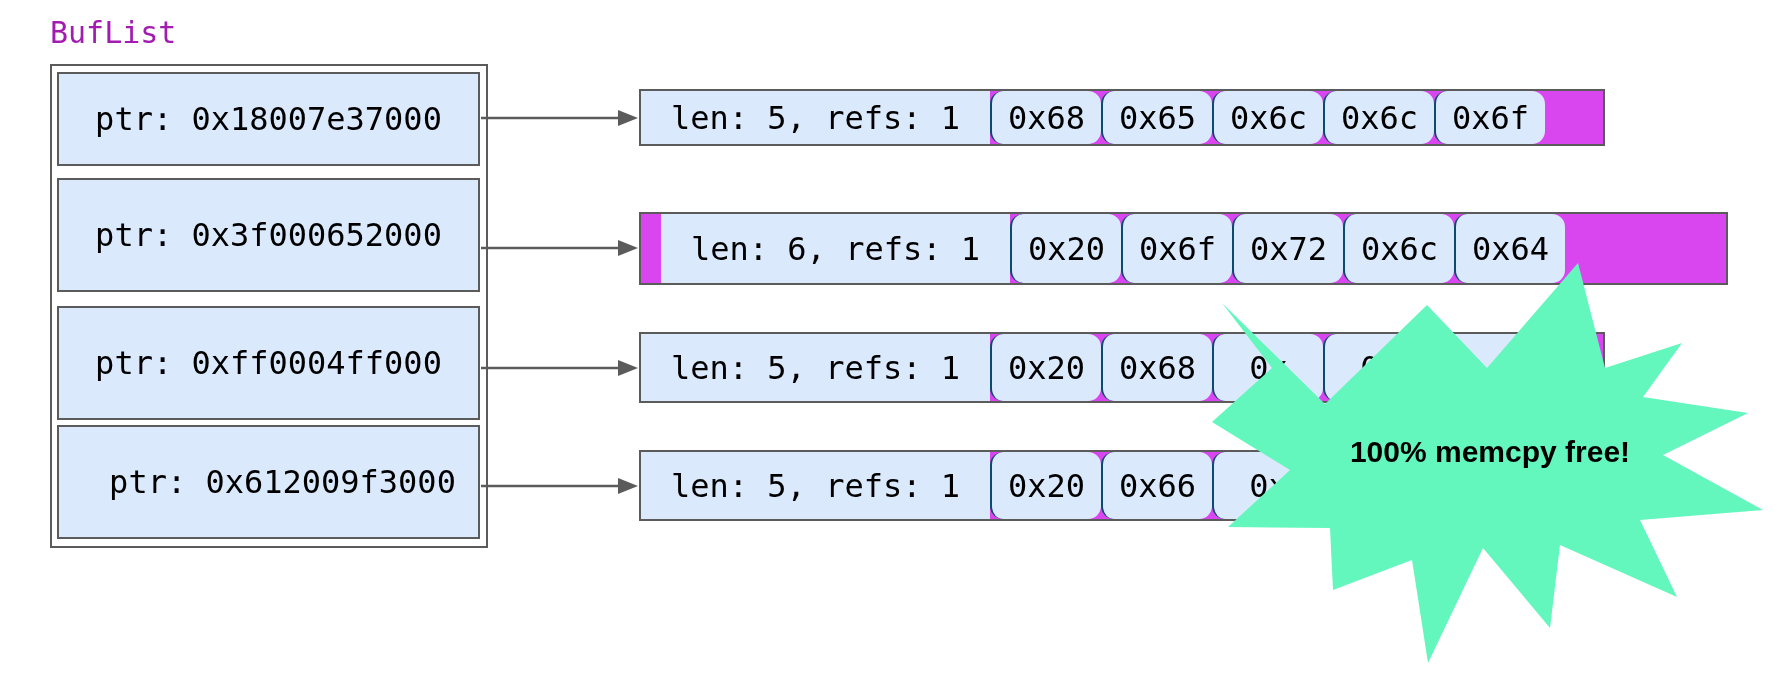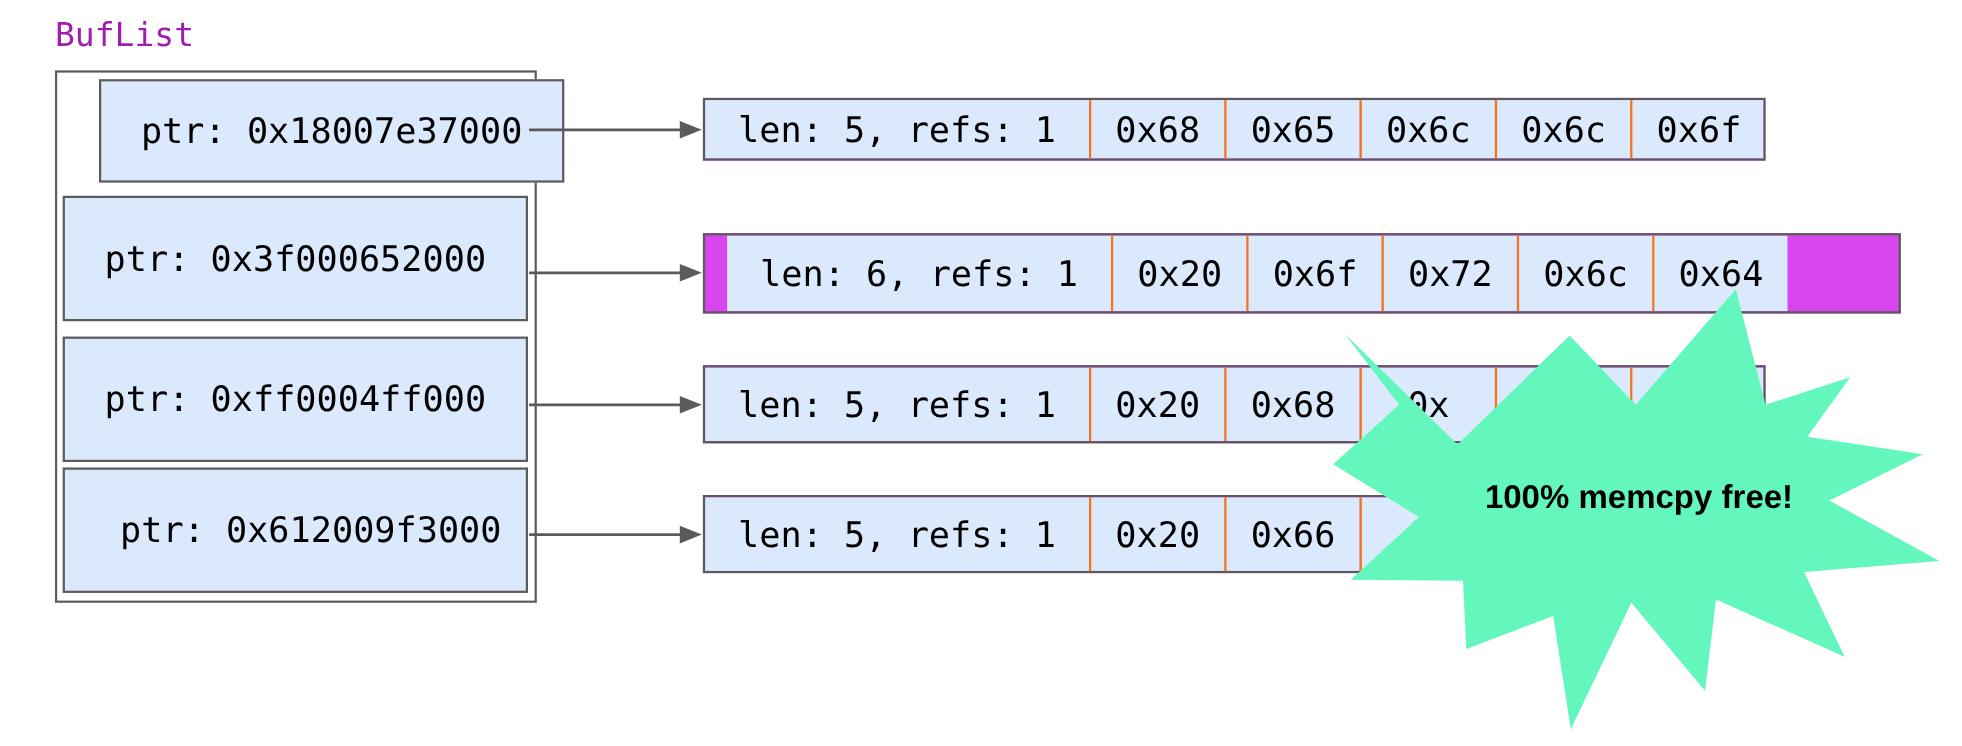--- a/index.html
+++ b/index.html
@@ -13,38 +13,38 @@
   .buflist-outer{
     position:absolute;left:50px;top:64px;width:438px;height:484px;
     border:2px solid #5b5b5b;background:#ffffff;box-sizing:border-box;
   }
   .ptr-box{
     position:absolute;left:5px;width:423px;box-sizing:border-box;
     border:2px solid #5b5b5b;background:#dbe9fc;
     display:flex;align-items:center;justify-content:center;
     font-size:32px;white-space:pre;
   }
-  .ptr-1{top:6px;height:94px;margin-left:33px;}
+  .ptr-1{top:6px;height:94px;}
   .ptr-2{top:112px;height:114px;}
   .ptr-3{top:240px;height:114px;}
   .ptr-4{top:359px;height:114px;padding-left:28px;}
   .buf-row{
     position:absolute;display:flex;box-sizing:border-box;
     border:2px solid #5b5b5b;background:#d946ef;overflow:hidden;
   }
   .row-1{left:639px;top:89px;width:966px;height:57px;}
   .row-2{left:639px;top:212px;width:1089px;height:73px;padding-left:20px;}
   .row-3{left:639px;top:332px;width:966px;height:71px;}
   .row-4{left:639px;top:450px;width:966px;height:71px;}
   .cell{
     box-sizing:border-box;display:flex;align-items:center;justify-content:center;
     font-size:32px;white-space:pre;background:#dbe9fc;height:100%;flex-shrink:0;
   }
   .meta{width:349px;}
-  .byte{width:123px;border-left:2px solid #f97316;}
+  .byte{width:111px;border-left:2px solid #0c4a6e;border-radius:13px;}
   .overlay{position:absolute;left:0;top:0;pointer-events:none;}
   .star-label{
     font-family:"Liberation Sans","DejaVu Sans",sans-serif;
     font-weight:bold;font-size:30px;fill:#000;
   }
 </style>
 </head>
 <body>
 
 <div class="canvas">

